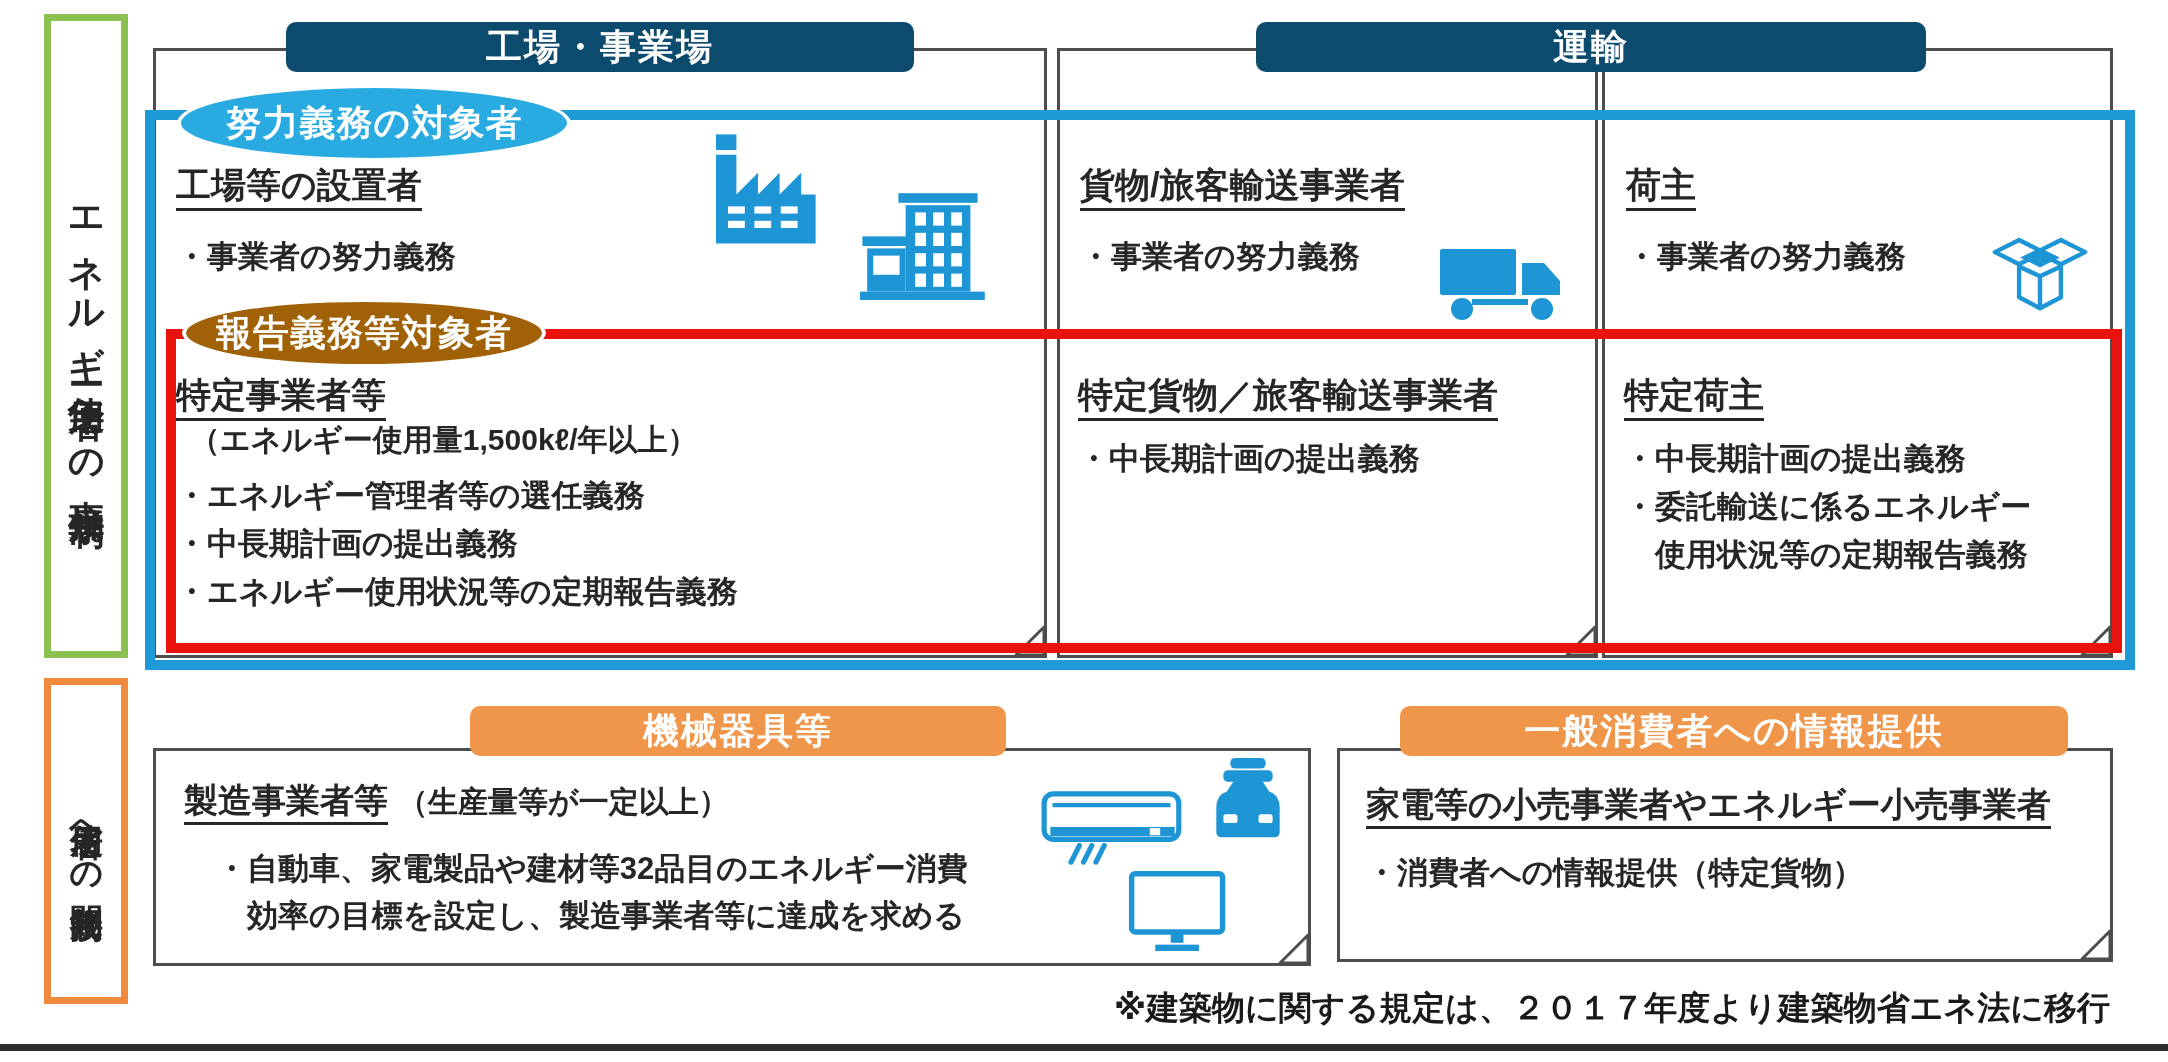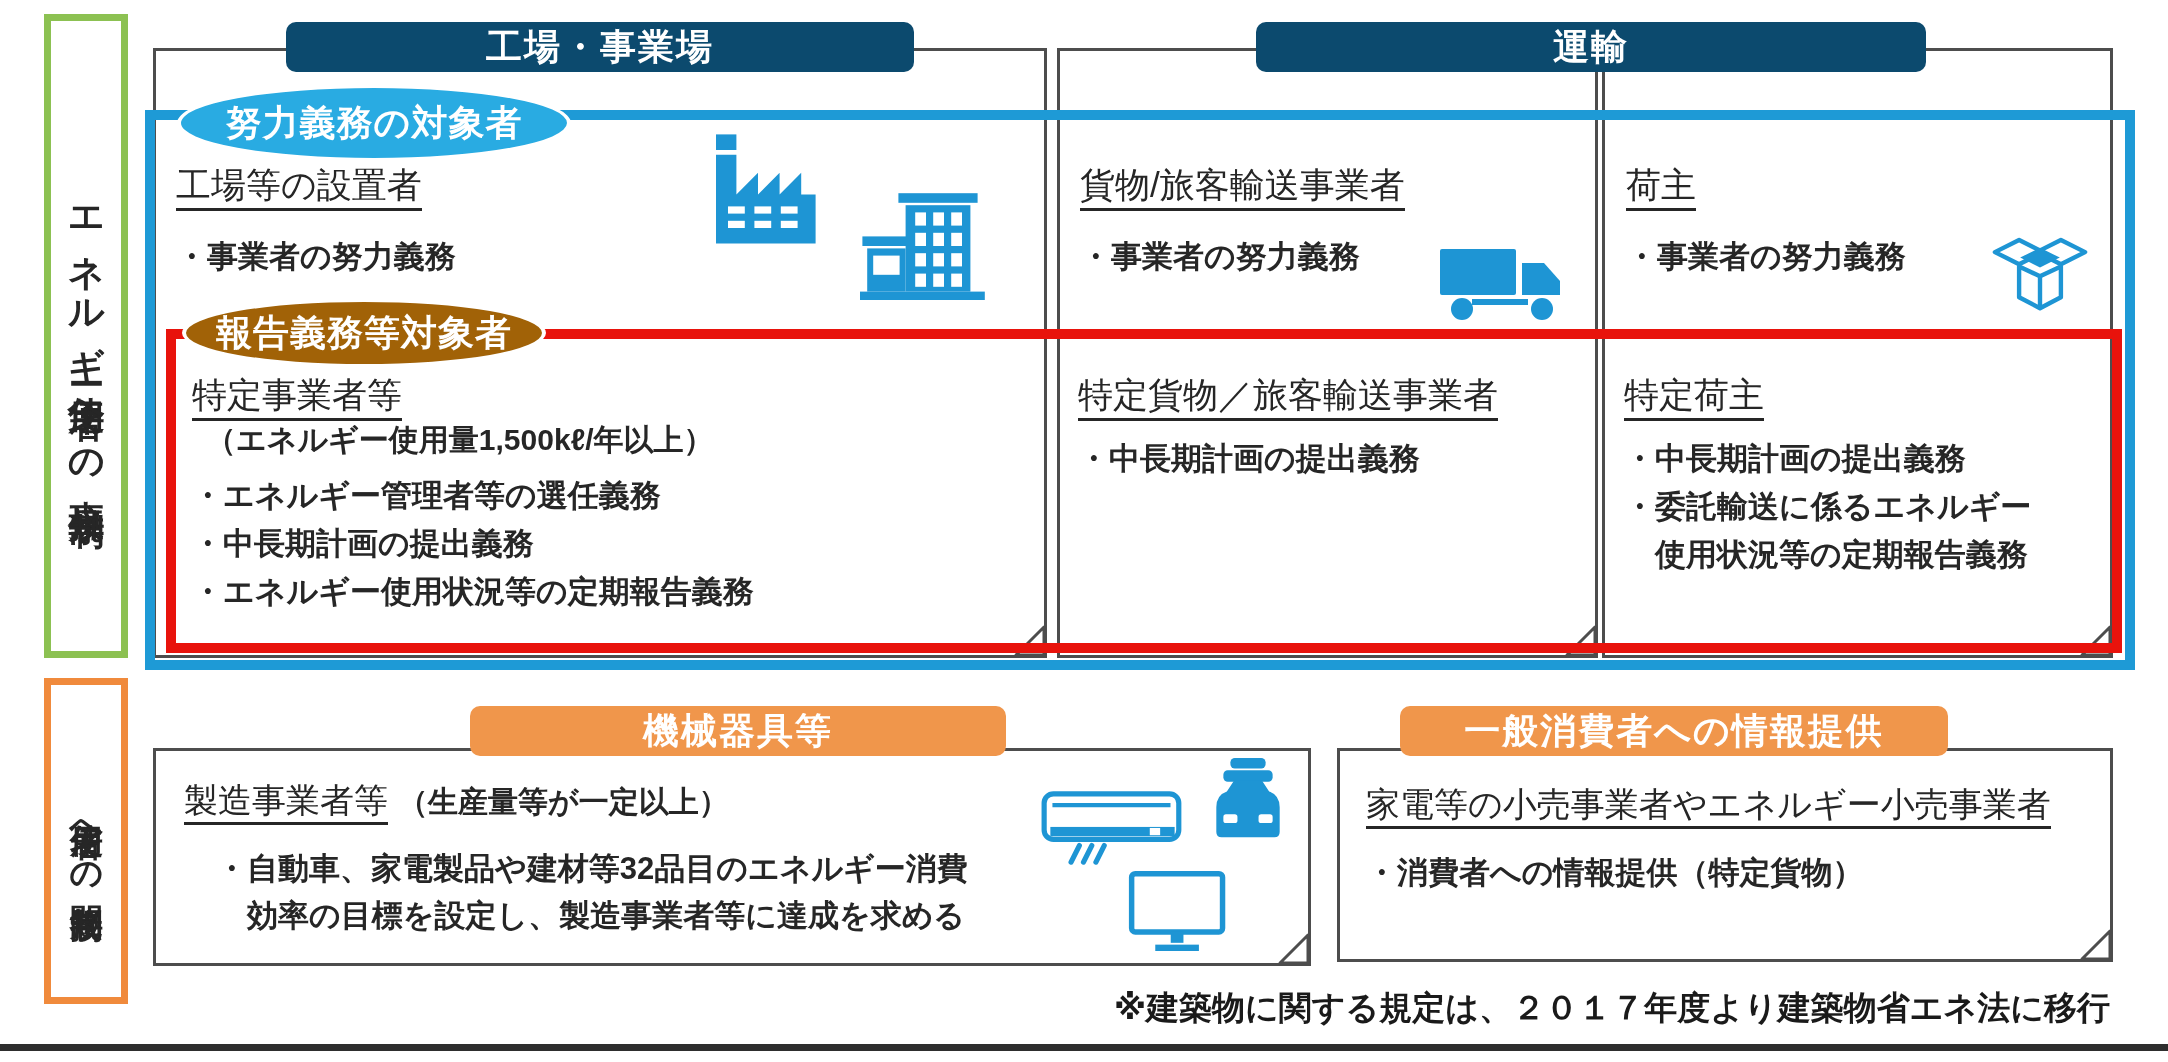--- a/index.html
+++ b/index.html
@@ -31,39 +31,39 @@
   
   .hdr{
     position:absolute;height:50px;border-radius:10px;display:flex;align-items:center;justify-content:center;
     color:#ffffff;font-weight:700;font-size:36px;z-index:6;letter-spacing:2px;
   }
   .hdr-green{background:#0c4a6e;}
   .hdr-orange{background:#F0964B;}
   #hdr-factory{left:286px;top:22px;width:628px;}
   #hdr-transport{left:1256px;top:22px;width:670px;}
   #hdr-machinery{left:470px;top:706px;width:536px;}
-  #hdr-consumer{left:1400px;top:706px;width:548px;}
+  #hdr-consumer{left:1400px;top:706px;width:668px;}
 
   
   .zone{position:absolute;background:transparent;pointer-events:none;}
   #zone-effort{left:145px;top:110px;width:1990px;height:560px;border:10px solid #1E9AD6;z-index:4;}
   #zone-report{left:166px;top:329px;width:1956px;height:324px;border:10px solid #E8130C;z-index:4;}
 
   
   .badge{
     position:absolute;border-radius:50%;display:flex;align-items:center;justify-content:center;
     color:#fff;font-weight:700;font-size:36px;z-index:5;border:4px solid #ffffff;letter-spacing:1px;
   }
   #badge-effort{left:177px;top:84px;width:394px;height:78px;background:#29ABE2;}
   #badge-report{left:182px;top:298px;width:364px;height:70px;background:#a16207;}
 
   
   .block{position:absolute;z-index:3;}
   .sec-title{
-    display:inline-block;font-size:35px;font-weight:400;color:#262626;
+    display:inline-block;font-size:35px;font-weight:700;color:#262626;
     border-bottom:3px solid #262626;padding-bottom:3px;white-space:pre;line-height:1.1;
   }
   .sec-cond{font-size:30px;font-weight:700;padding-left:14px;white-space:pre;line-height:1.25;}
   .cond-29{font-size:29px;}
   .cond-28{font-size:28px;}
   .sec-items{margin-top:0;}
   .item{font-size:31px;font-weight:600;line-height:48px;white-space:pre;}
   .gap-sm{height:22px;}
   .gap-md{height:14px;}
   .gap-lg{height:20px;}
@@ -119,21 +119,21 @@
 <div id="hdr-consumer" class="hdr hdr-orange">一般消費者への情報提供</div>
 
 <div id="badge-effort" class="badge">努力義務の対象者</div>
 <div id="badge-report" class="badge">報告義務等対象者</div>
 
 <div class="block" style="left:176px;top:166px;">
   <span class="sec-title">工場等の設置者</span>
   <div class="gap-sm"></div>
   <div class="item">・事業者の努力義務</div>
 </div>
-<div class="block" style="left:192px;top:376px;">
+<div class="block" style="left:176px;top:376px;">
   <span class="sec-title">特定事業者等</span>
   <div class="sec-cond">（エネルギー使用量1,500kℓ/年以上）</div>
   <div class="gap-md"></div>
   <div class="sec-items">
     <div class="item">・エネルギー管理者等の選任義務</div>
     <div class="item">・中長期計画の提出義務</div>
     <div class="item">・エネルギー使用状況等の定期報告義務</div>
   </div>
 </div>
 

